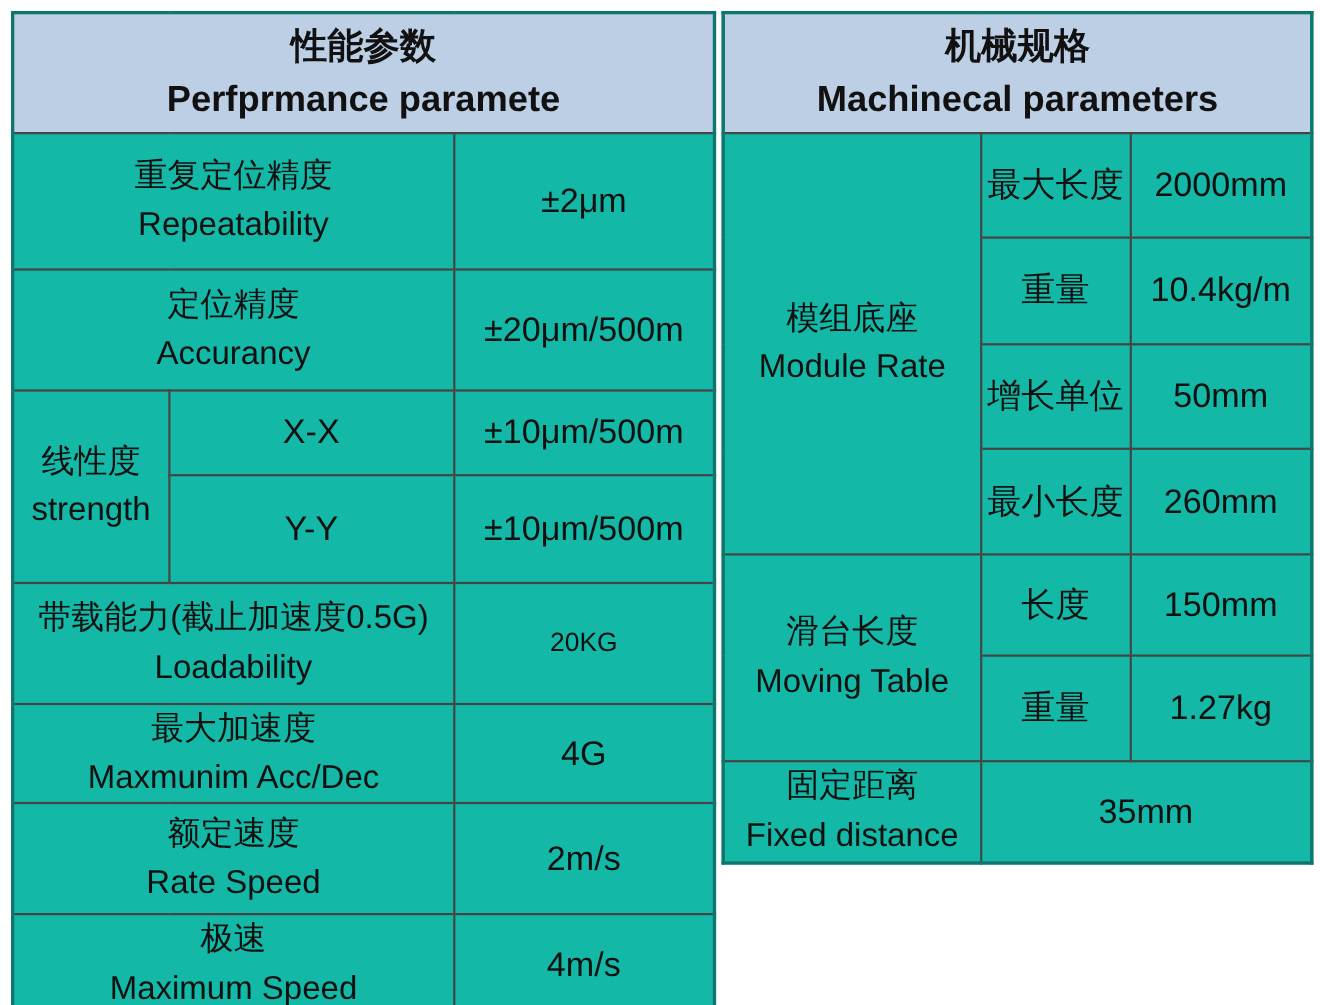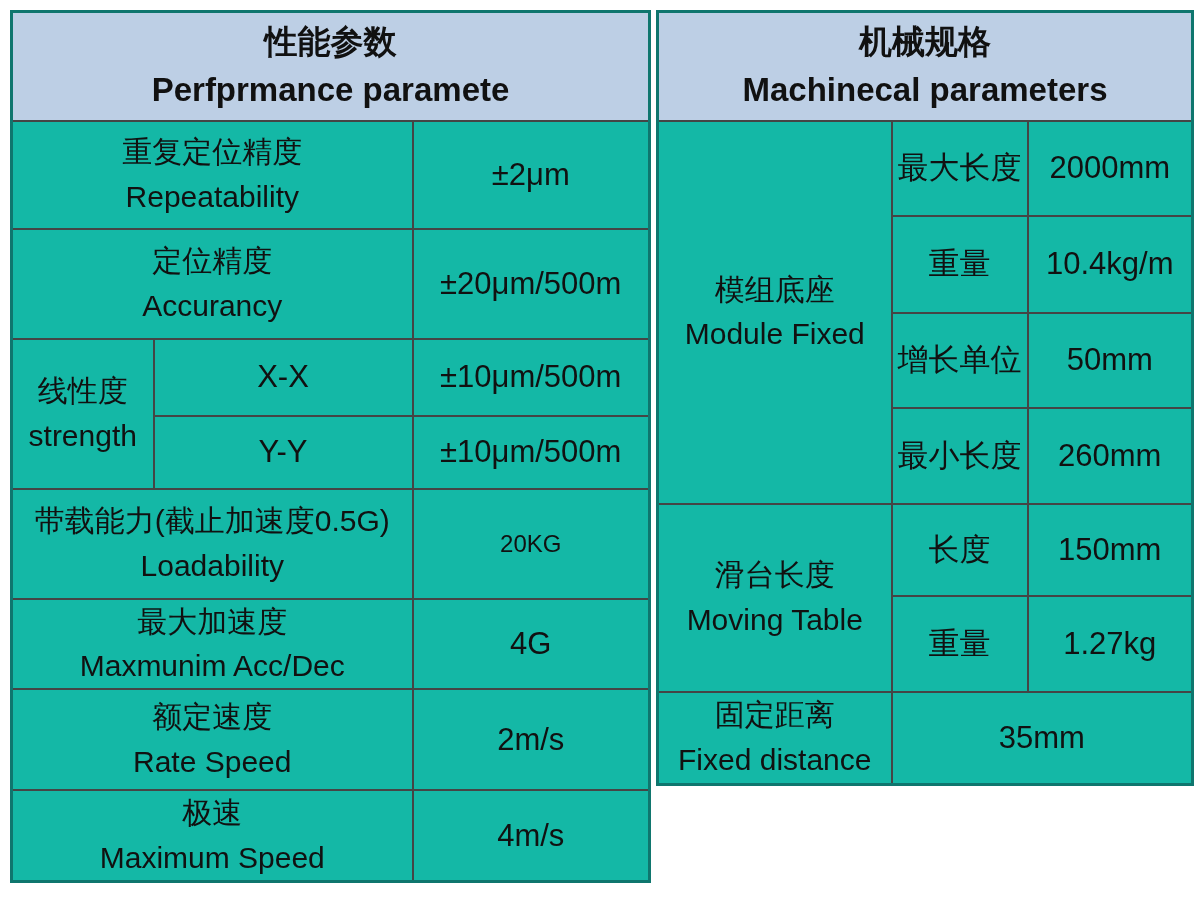--- a/index.html
+++ b/index.html
@@ -65,21 +65,21 @@
         <col style="width:237px">
     </colgroup>
     <tbody>
       <tr style="height:109px">
         <td colspan="3" class="header">
           <div class="h-line">性能参数</div>
           <div class="h-line">Perfprmance paramete</div>
         </td>
       </tr>
 
-      <tr style="height:108px">
+      <tr style="height:124px">
         <td colspan="2" class="label-cell">
           <div class="zh">重复定位精度</div>
           <div class="en">Repeatability</div>
         </td>
         <td class="value-cell">±2μm</td>
       </tr>
 
       <tr style="height:110px">
         <td colspan="2" class="label-cell">
           <div class="zh">定位精度</div>
@@ -89,21 +89,21 @@
       </tr>
 
       <tr style="height:77px">
         <td rowspan="2" class="label-cell">
           <div class="zh">线性度</div>
           <div class="en">strength</div>
         </td>
         <td class="axis-cell">X-X</td>
         <td class="value-cell">±10μm/500m</td>
       </tr>
-      <tr style="height:73px">
+      <tr style="height:98px">
         <td class="axis-cell">Y-Y</td>
         <td class="value-cell">±10μm/500m</td>
       </tr>
 
       <tr style="height:110px">
         <td colspan="2" class="label-cell">
           <div class="zh">带载能力(截止加速度0.5G)</div>
           <div class="en">Loadability</div>
         </td>
         <td class="value-cell small">20KG</td>
@@ -145,21 +145,21 @@
       <tr style="height:109px">
         <td colspan="3" class="header">
           <div class="h-line">机械规格</div>
           <div class="h-line">Machinecal parameters</div>
         </td>
       </tr>
 
       <tr style="height:95px">
         <td rowspan="4" class="label-cell">
           <div class="zh">模组底座</div>
-          <div class="en">Module Fixed</div>
+          <div class="en">Module Rate</div>
         </td>
         <td class="param-cell">最大长度</td>
         <td class="value-cell">2000mm</td>
       </tr>
       <tr style="height:97px">
         <td class="param-cell">重量</td>
         <td class="value-cell">10.4kg/m</td>
       </tr>
       <tr style="height:95px">
         <td class="param-cell">增长单位</td>

